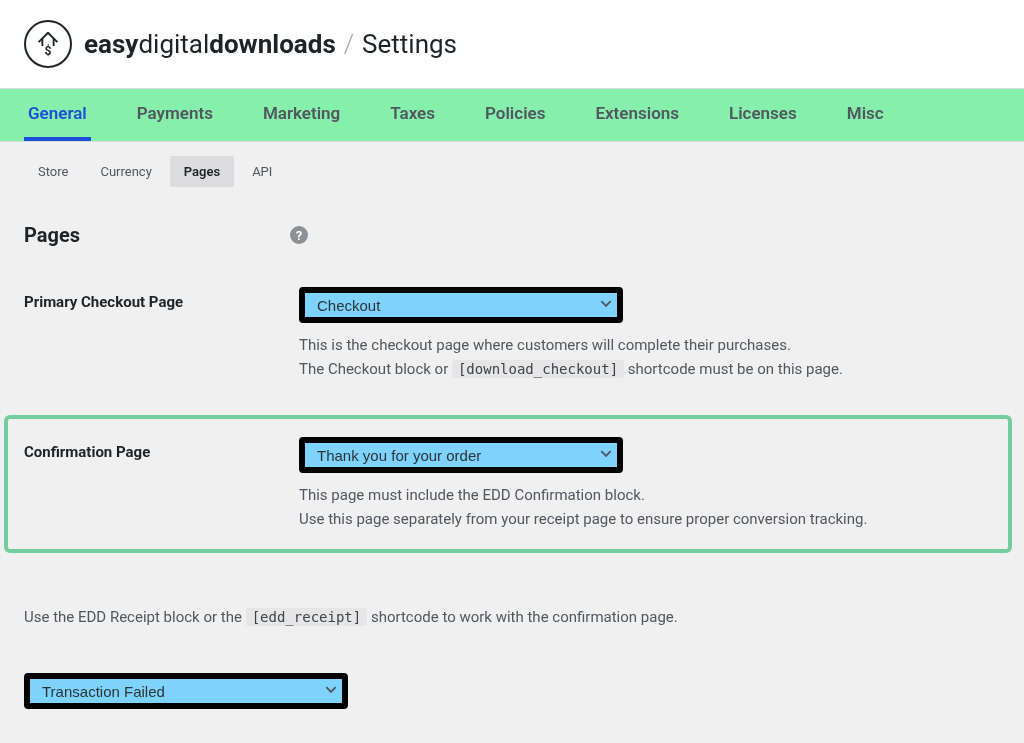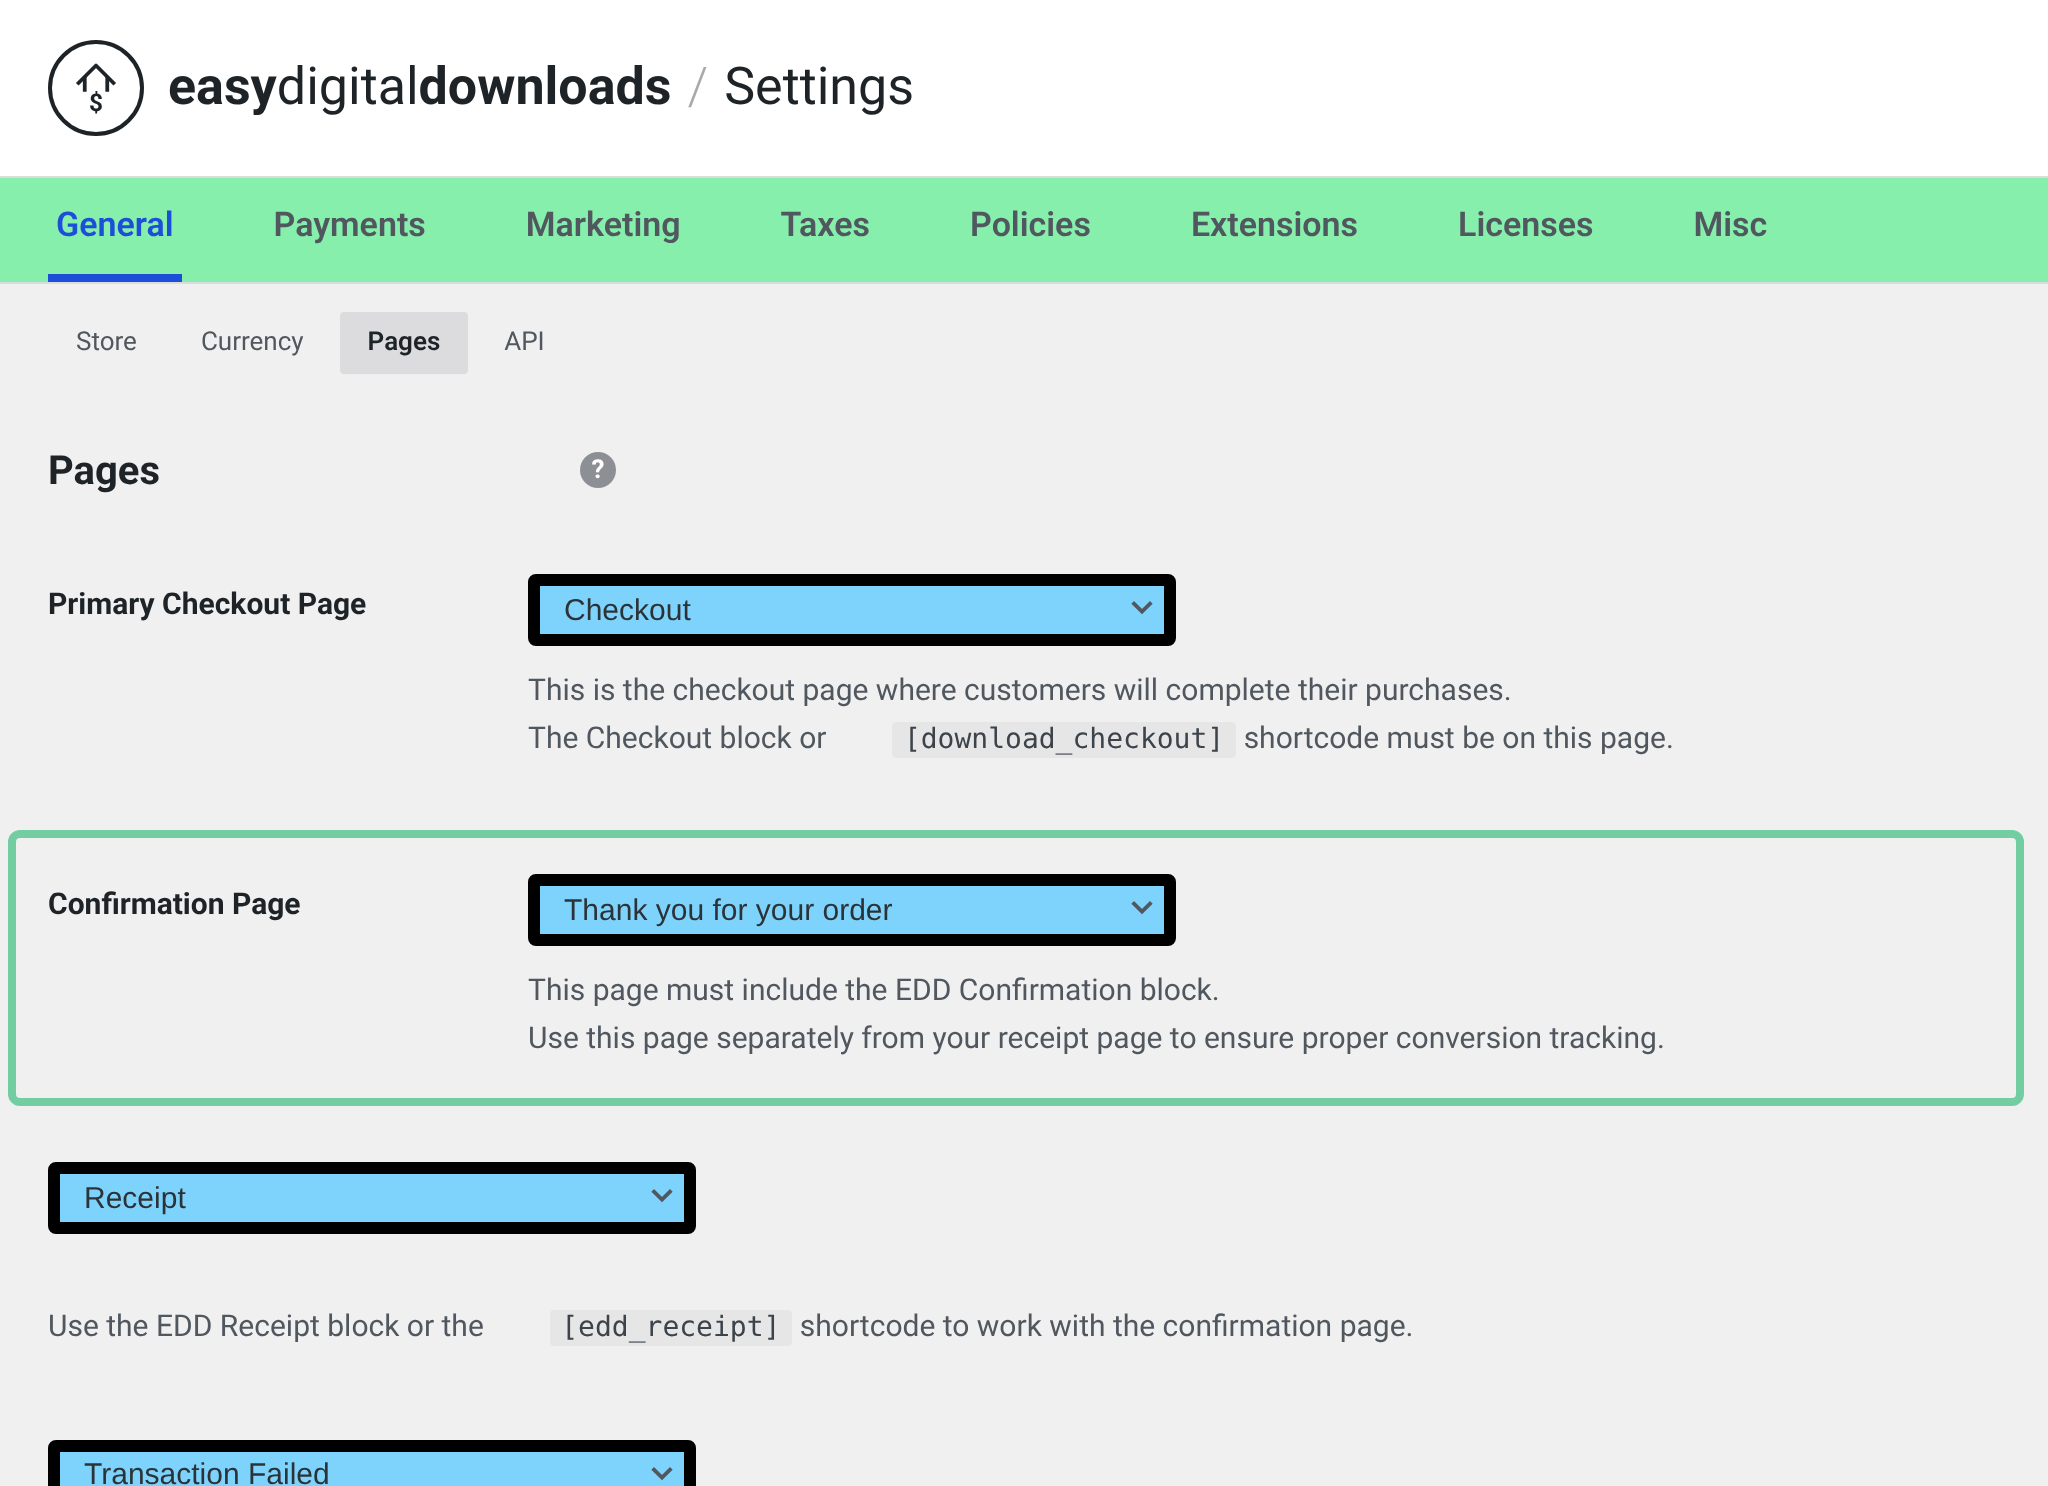--- a/index.html
+++ b/index.html
@@ -70,20 +70,21 @@
     width: 18px; height: 18px; border-radius: 50%;
     background: #8c8f94; color: #fff;
     display: flex; align-items: center; justify-content: center;
     font-size: 13px; font-weight: 700; cursor: pointer;
   }
   .field-row {
     display: flex;
     align-items: flex-start;
     margin-bottom: 36px;
     padding: 4px 0;
+    gap: 35px;
   }
   .field-row.highlighted {
     border: 4px solid #72cda0;
     border-radius: 6px;
     margin-left: -20px; padding-left: 16px;
     margin-right: -12px; padding-right: 8px;
     padding-top: 18px; padding-bottom: 18px;
     margin-bottom: 24px; margin-top: -6px;
   }
   .field-label {
@@ -123,21 +124,20 @@
     color: #50575e;
     line-height: 1.6;
   }
   .shortcode {
     background: #e6e6e6;
     padding: 1px 6px;
     border-radius: 2px;
     font-family: Menlo, Consolas, monospace;
     font-size: 14px;
     color: #3c434a;
-    margin-left: 29px;
   }
 </style>
 </head>
 <body>
 
 <div class="header">
   <div class="logo-circle">
     <svg viewBox="0 0 32 32" fill="none" stroke="#1d2327" stroke-width="2">
       <path d="M6 14 L16 4 L26 14" stroke-linejoin="round"></path>
       <path d="M10 10 L10 18 M22 10 L22 18"></path>
@@ -208,28 +208,20 @@
       </div>
       <div class="desc">
         <span>This page must include the EDD Confirmation block.</span><br>
         <span>Use this page separately from your receipt page to ensure proper conversion tracking.</span>
       </div>
     </div>
   </div>
 
   <div class="field-row">
     <div class="field-body">
-      <div class="select-wrap">
-        <input class="select" readonly="" value="Receipt" style="">
-        <span class="chevron">
-          <svg width="14" height="14" viewBox="0 0 12 12">
-              <path d="M2 4 L6 8 L10 4" fill="none" stroke="currentColor" stroke-width="1.6"></path>
-            </svg>
-        </span>
-      </div>
       <div class="desc">
         <br>
         <span>Use the EDD Receipt block or the </span><span class="shortcode">[edd_receipt]</span><span> shortcode to work with the confirmation page.</span>
       </div>
     </div>
   </div>
 
   <div class="field-row" style="margin-bottom:0">
     <div class="field-body">
       <div class="select-wrap">

